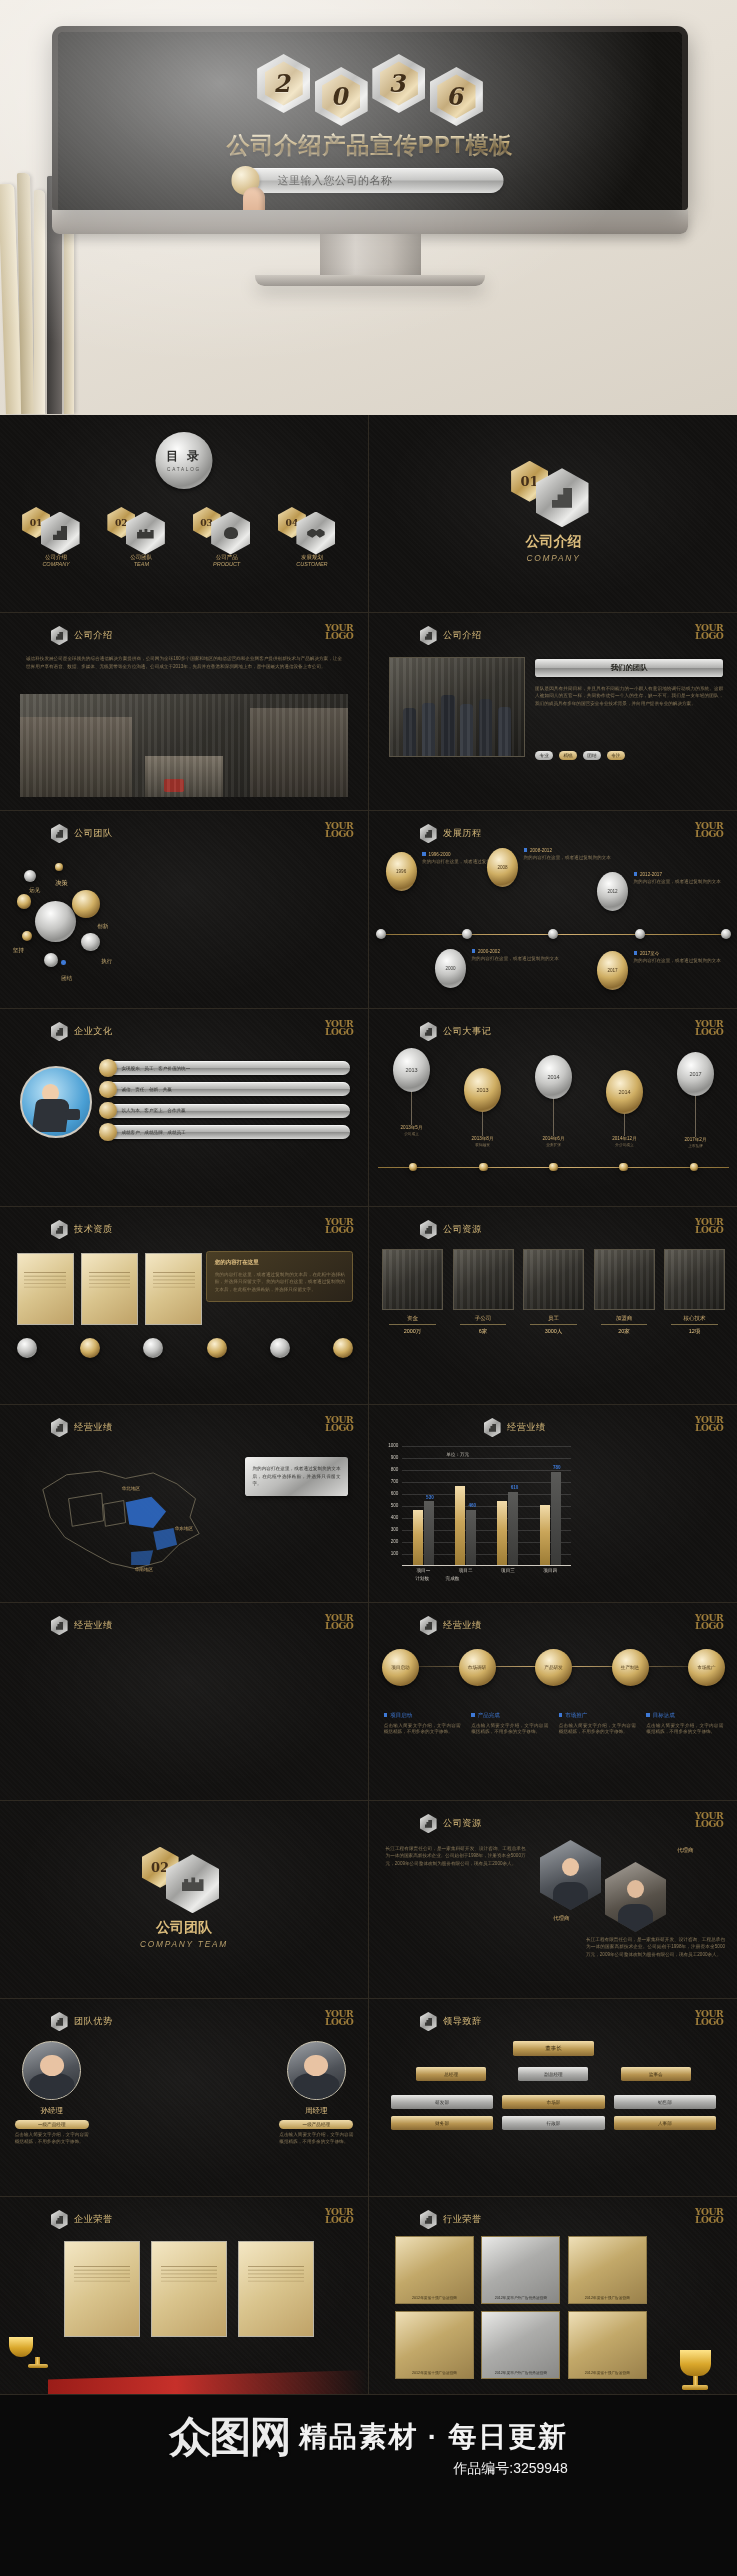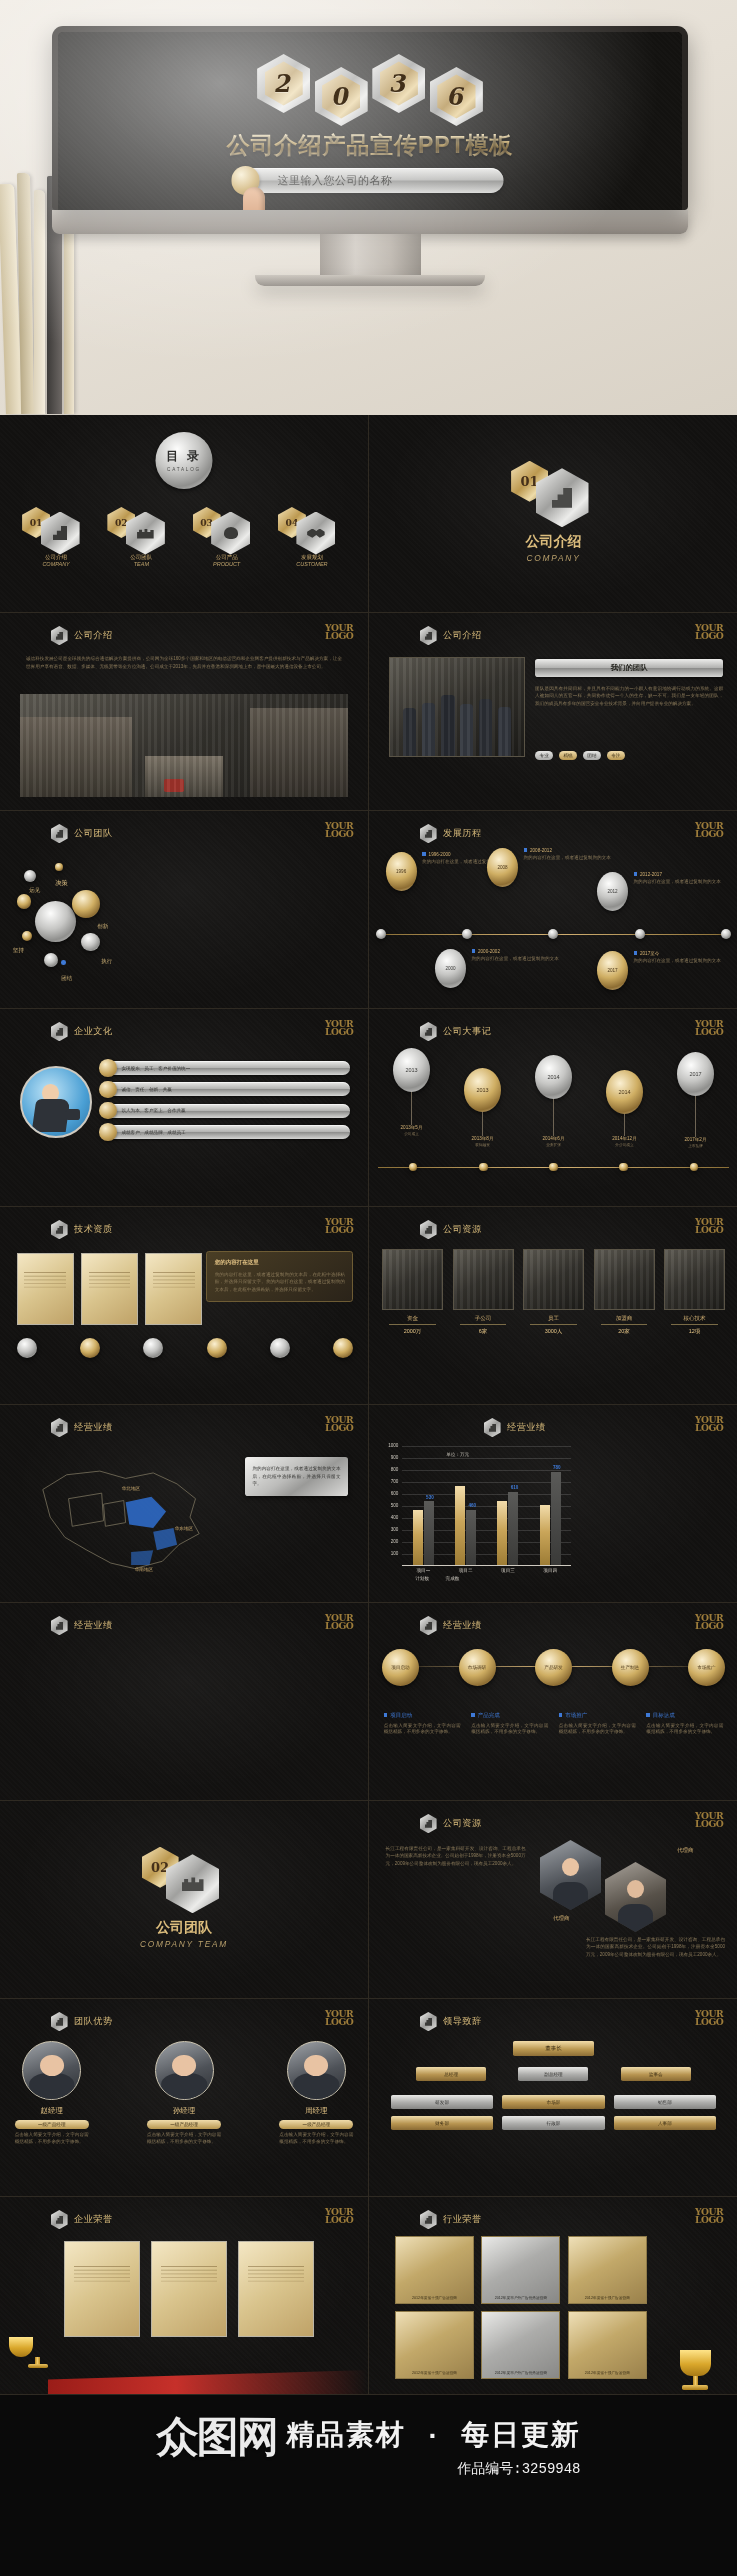--- a/index.html
+++ b/index.html
@@ -235,21 +235,21 @@
   .wm{
     position:absolute; left:0; right:0; top:2416px; height:111px;
     display:flex; align-items:flex-start; justify-content:center; gap:9.2px;
     pointer-events:none; z-index:50;
   }
   .wm-logo{
     font-size:42px; font-weight:bold; color:rgba(255,255,255,.92);
     letter-spacing:-1.8px; line-height:42px;
     text-shadow:0 0.9px 2.8px rgba(0,0,0,.4);
   }
-  .wm-text{ color:rgba(255,255,255,.95);font-family:Liberation Mono, monospace; }
+  .wm-text{ color:rgba(255,255,255,.95); }
   .wm-main{ font-size:28px; font-weight:bold; letter-spacing:1.8px; line-height:42px; }
   .wm-sub{ font-size:14px; text-align:right; margin-top:1.8px; }
 </style>
 </head>
 <body>
 
 <div class="hero">
   <div class="books">
     <span class="bk1"></span>
       <span class="bk2"></span>
@@ -862,26 +862,20 @@
         </span>
       <span class="s-title">团队优势</span>
     </div>
     <div class="logo">
       <div>YOUR</div>
       <div>LOGO</div>
     </div>
     <div style="position:absolute;left:14.7px;right:14.7px;top:42px;display:flex;justify-content:space-between">
       <div style="width:74px;text-align:center">
         <div class="person" style="width:59px;height:59px;margin:0 auto"></div>
-        <div style="margin-top:5.5px;font-size:7.4px;color:#e4c486">赵经理</div>
-        <div style="margin-top:4.6px;padding:1.8px 0;border-radius:6.4px;font-size:4.6px;color:#3a2d14;background:linear-gradient(180deg,#f0dcab,#b89750)">一级产品经理</div>
-        <div class="lorem" style="margin-top:3.7px;line-height:6.4px">点击输入简要文字介绍，文字内容需概括精炼，不用多余的文字修饰。</div>
-      </div>
-      <div style="width:74px;text-align:center">
-        <div class="person" style="width:59px;height:59px;margin:0 auto"></div>
         <div style="margin-top:5.5px;font-size:7.4px;color:#e4c486">孙经理</div>
         <div style="margin-top:4.6px;padding:1.8px 0;border-radius:6.4px;font-size:4.6px;color:#3a2d14;background:linear-gradient(180deg,#f0dcab,#b89750)">一级产品经理</div>
         <div class="lorem" style="margin-top:3.7px;line-height:6.4px">点击输入简要文字介绍，文字内容需概括精炼，不用多余的文字修饰。</div>
       </div>
       <div style="width:74px;text-align:center">
         <div class="person" style="width:59px;height:59px;margin:0 auto"></div>
         <div style="margin-top:5.5px;font-size:7.4px;color:#e4c486">周经理</div>
         <div style="margin-top:4.6px;padding:1.8px 0;border-radius:6.4px;font-size:4.6px;color:#3a2d14;background:linear-gradient(180deg,#f0dcab,#b89750)">一级产品经理</div>
         <div class="lorem" style="margin-top:3.7px;line-height:6.4px">点击输入简要文字介绍，文字内容需概括精炼，不用多余的文字修饰。</div>
       </div>

